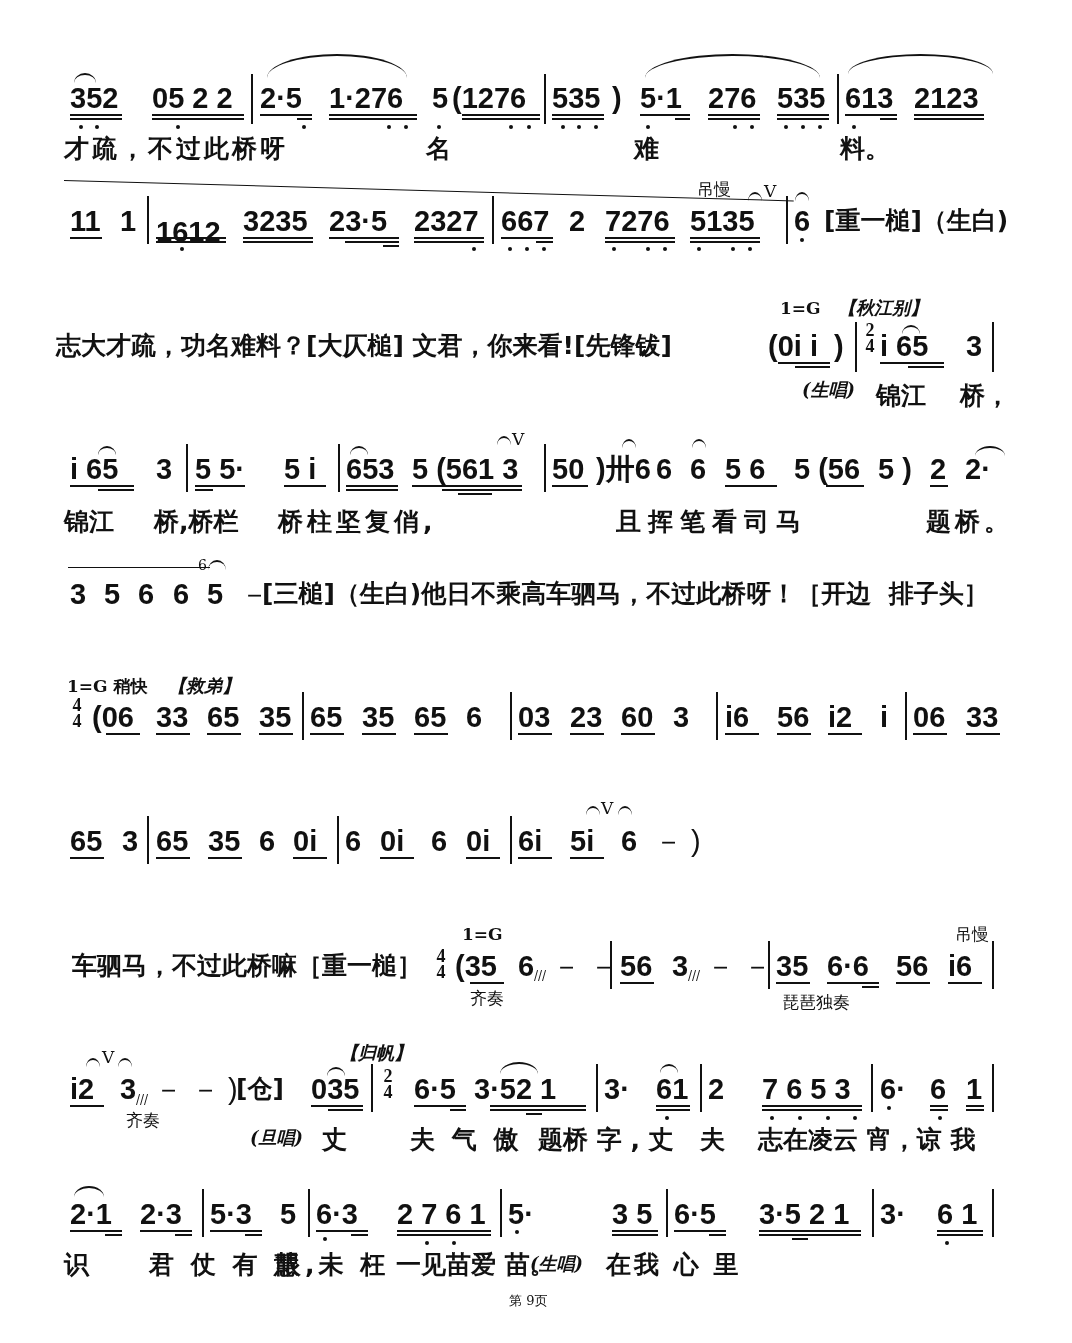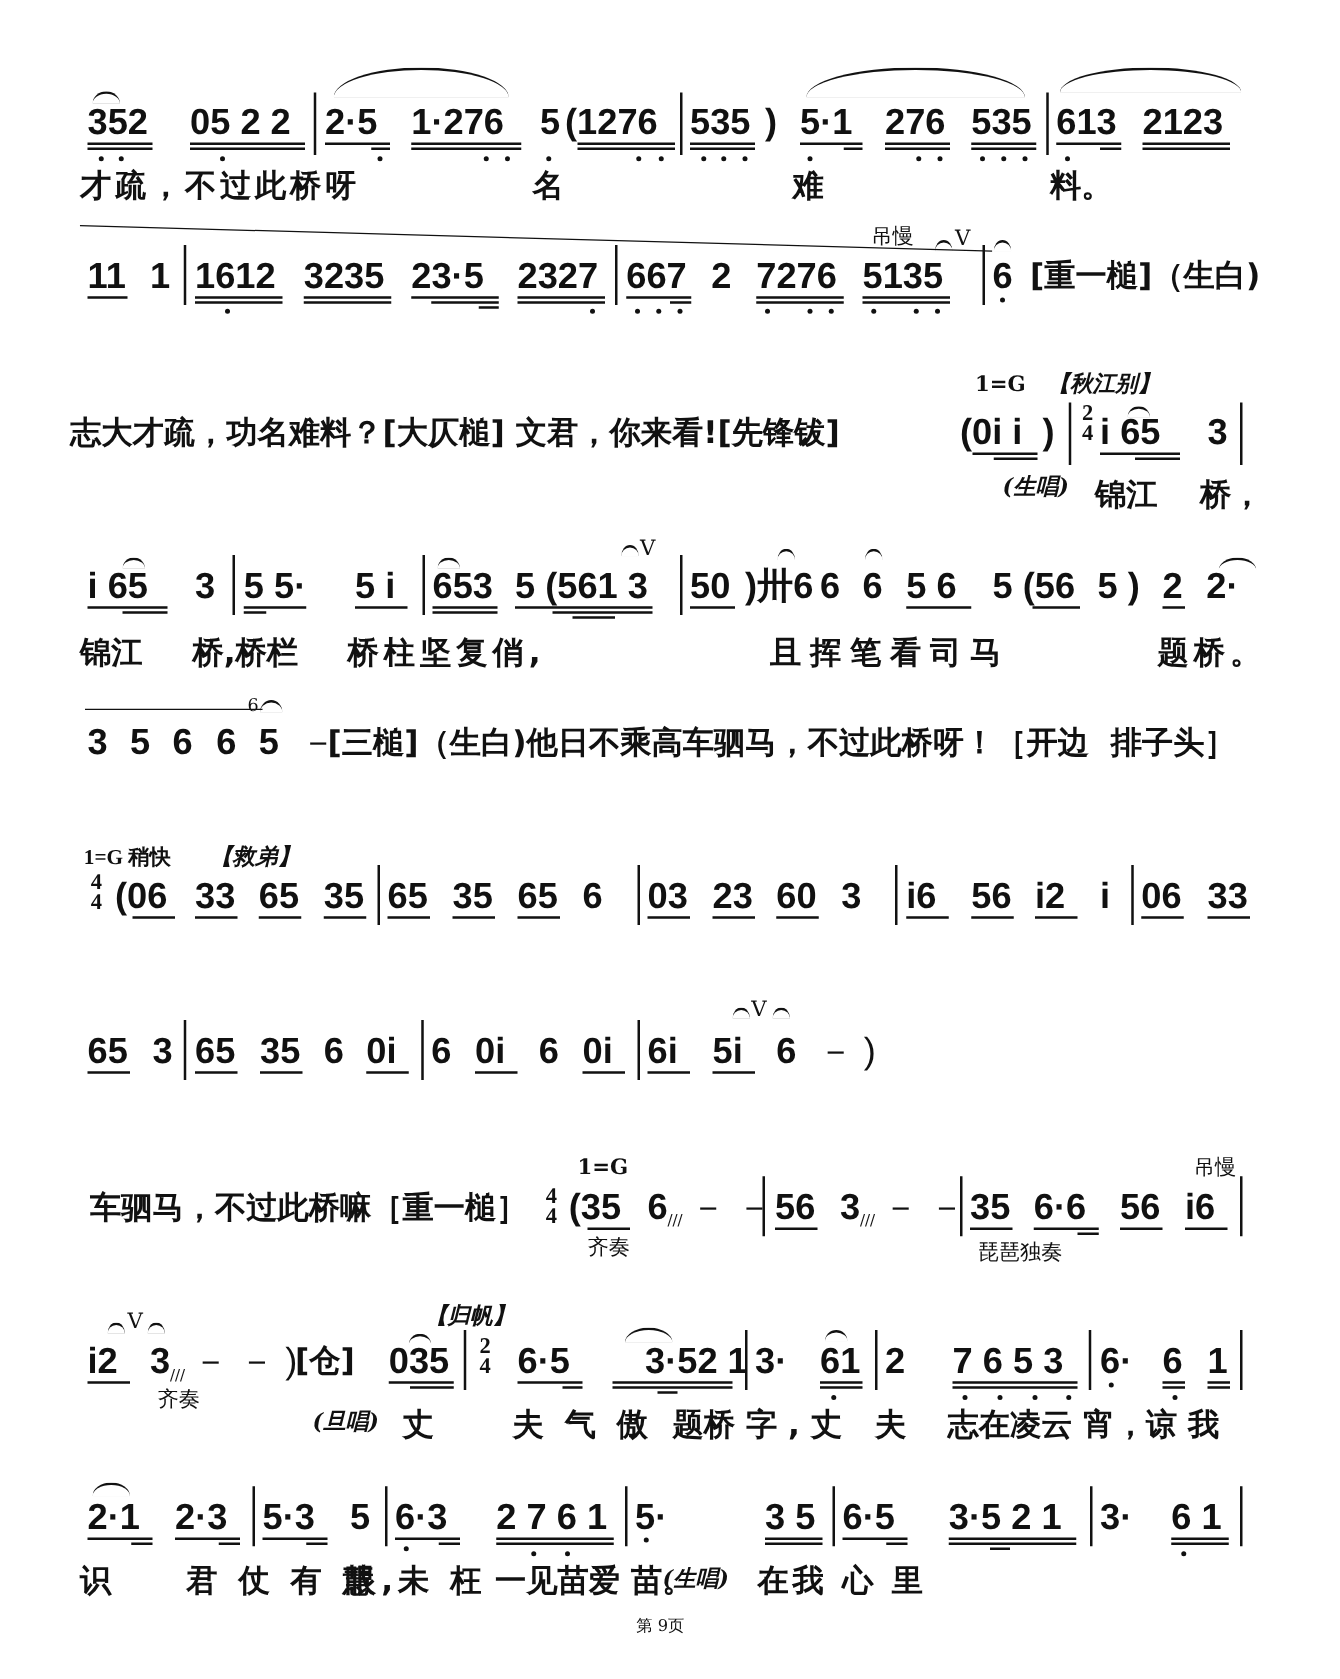--- a/index.html
+++ b/index.html
@@ -94,21 +94,21 @@
   <div class="ly" style="left:426px;top:134px;">名</div>
   <div class="ly" style="left:634px;top:134px;">难</div>
   <div class="ly" style="left:840px;top:134px;">料。</div>
 
   <div class="line" style="left:64px;top:180px;width:730px;transform:rotate(1.6deg);"></div>
   <div class="sm" style="left:697px;top:179px;">吊慢</div>
 
   <div class="n" style="left:70px;top:205px;">11</div>
   <div class="n" style="left:120px;top:205px;">1</div>
   <div class="bar" style="left:147px;top:196px;height:48px;"></div>
-  <div class="n" style="left:156px;top:205px;">1612</div>
+  <div class="n" style="left:156px;top:216px;">1612</div>
   <div class="n" style="left:243px;top:205px;">3235</div>
   <div class="n" style="left:329px;top:205px;">23·5</div>
   <div class="n" style="left:414px;top:205px;">2327</div>
   <div class="bar" style="left:492px;top:196px;height:48px;"></div>
   <div class="n" style="left:501px;top:205px;">667</div>
   <div class="n" style="left:569px;top:205px;">2</div>
   <div class="n" style="left:605px;top:205px;">7276</div>
   <div class="n" style="left:690px;top:205px;">5135</div>
   <div class="bar" style="left:786px;top:196px;height:48px;"></div>
   <div class="slur" style="left:748px;top:192px;width:14px;height:7px;"></div>
@@ -219,21 +219,21 @@
   <div class="sm" style="left:198px;top:555px;font-size:14px;">6</div>
   <div class="slur" style="left:208px;top:560px;width:18px;height:8px;"></div>
   <div class="n" style="left:70px;top:578px;">3</div>
   <div class="n" style="left:104px;top:578px;">5</div>
   <div class="n" style="left:138px;top:578px;">6</div>
   <div class="n" style="left:173px;top:578px;">6</div>
   <div class="n" style="left:207px;top:578px;">5</div>
   <div class="n" style="left:240px;top:578px;font-weight:normal;">－</div>
   <div class="ly" style="left:262px;top:579px;">[三槌]（生白)他日不乘高车驷马，不过此桥呀！［开边  排子头］</div>
 
-  <div class="sm" style="left:67px;top:676px;font-weight:bold;font-family:Liberation Serif, serif;">1=G 稍快</div>
+  <div class="sm" style="left:67px;top:676px;font-weight:bold;">1=G 稍快</div>
   <div class="it" style="left:168px;top:675px;">【救弟】</div>
   <div class="ts" style="left:70px;top:697px;">
       <div>4</div>
       <div>4</div>
     </div>
   <div class="n" style="left:92px;top:701px;">(06</div>
   <div class="n" style="left:156px;top:701px;">33</div>
   <div class="n" style="left:207px;top:701px;">65</div>
   <div class="n" style="left:259px;top:701px;">35</div>
   <div class="bar" style="left:302px;top:692px;height:48px;"></div>
@@ -341,21 +341,21 @@
   <div class="ly" style="left:236px;top:1074px;">[仓]</div>
   <div class="it" style="left:340px;top:1042px;">【归帆】</div>
   <div class="n" style="left:311px;top:1073px;">035</div>
   <div class="slur" style="left:327px;top:1067px;width:18px;height:7px;"></div>
   <div class="bar" style="left:371px;top:1064px;height:48px;"></div>
   <div class="ts" style="left:381px;top:1068px;">
       <div>2</div>
       <div>4</div>
     </div>
   <div class="n" style="left:414px;top:1073px;">6·5</div>
-  <div class="n" style="left:516px;top:1073px;text-align:right;">3·52 1</div>
+  <div class="n" style="left:474px;top:1073px;text-align:right;">3·52 1</div>
   <div class="slur" style="left:500px;top:1062px;width:38px;height:10px;"></div>
   <div class="bar" style="left:596px;top:1064px;height:48px;"></div>
   <div class="n" style="left:604px;top:1073px;">3·</div>
   <div class="n" style="left:656px;top:1073px;">61</div>
   <div class="slur" style="left:660px;top:1064px;width:18px;height:7px;"></div>
   <div class="bar" style="left:700px;top:1064px;height:48px;"></div>
   <div class="n" style="left:708px;top:1073px;">2</div>
   <div class="n" style="left:762px;top:1073px;">7 6 5 3</div>
   <div class="bar" style="left:871px;top:1064px;height:48px;"></div>
   <div class="n" style="left:880px;top:1073px;">6·</div>

